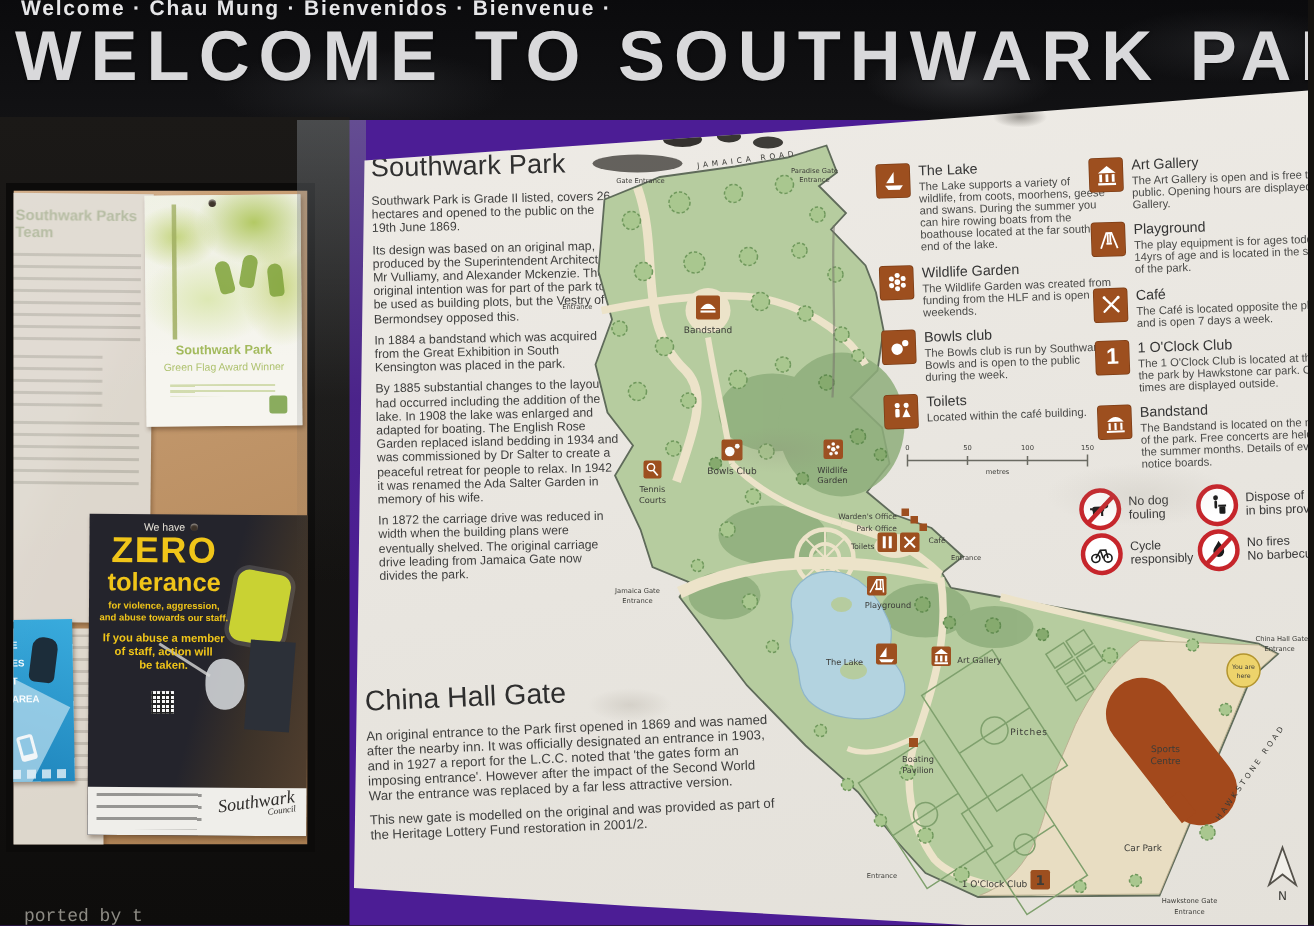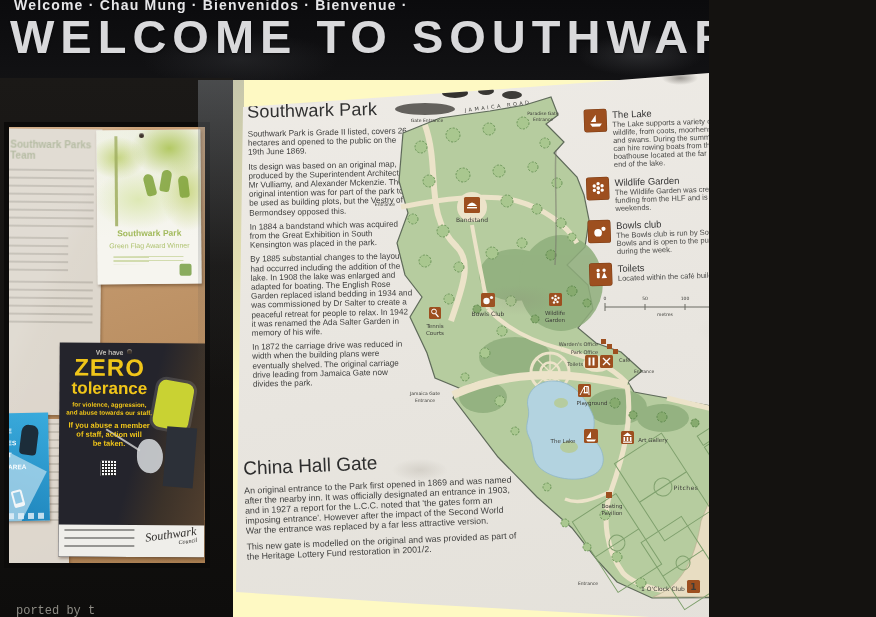--- a/index.html
+++ b/index.html
@@ -1,16 +1,16 @@
 <!DOCTYPE html>
 <html><head>
 <meta charset="utf-8">
 <style>
   html,body{margin:0;padding:0;background:#141210;}
-  .scene{position:relative;width:709px;height:617px;overflow:hidden;background:#fef9c3;
+  .scene{position:relative;width:872px;height:617px;overflow:hidden;background:#4c1d95;
          font-family:"Liberation Sans","DejaVu Sans",sans-serif;}
   
   .banner{position:absolute;left:0;top:0;width:876px;height:80px;
     background:
       radial-gradient(90px 30px at 640px 55px, rgba(90,92,96,.35), transparent 70%),
       radial-gradient(140px 40px at 240px 60px, rgba(70,72,76,.3), transparent 70%),
       radial-gradient(120px 35px at 820px 30px, rgba(80,82,86,.25), transparent 70%),
       linear-gradient(#0b0b0d,#121214);}
   .banner-langs{position:absolute;left:14px;top:-3px;color:#e6e6e8;font-size:14px;font-weight:bold;
     letter-spacing:1.2px;white-space:nowrap;}

